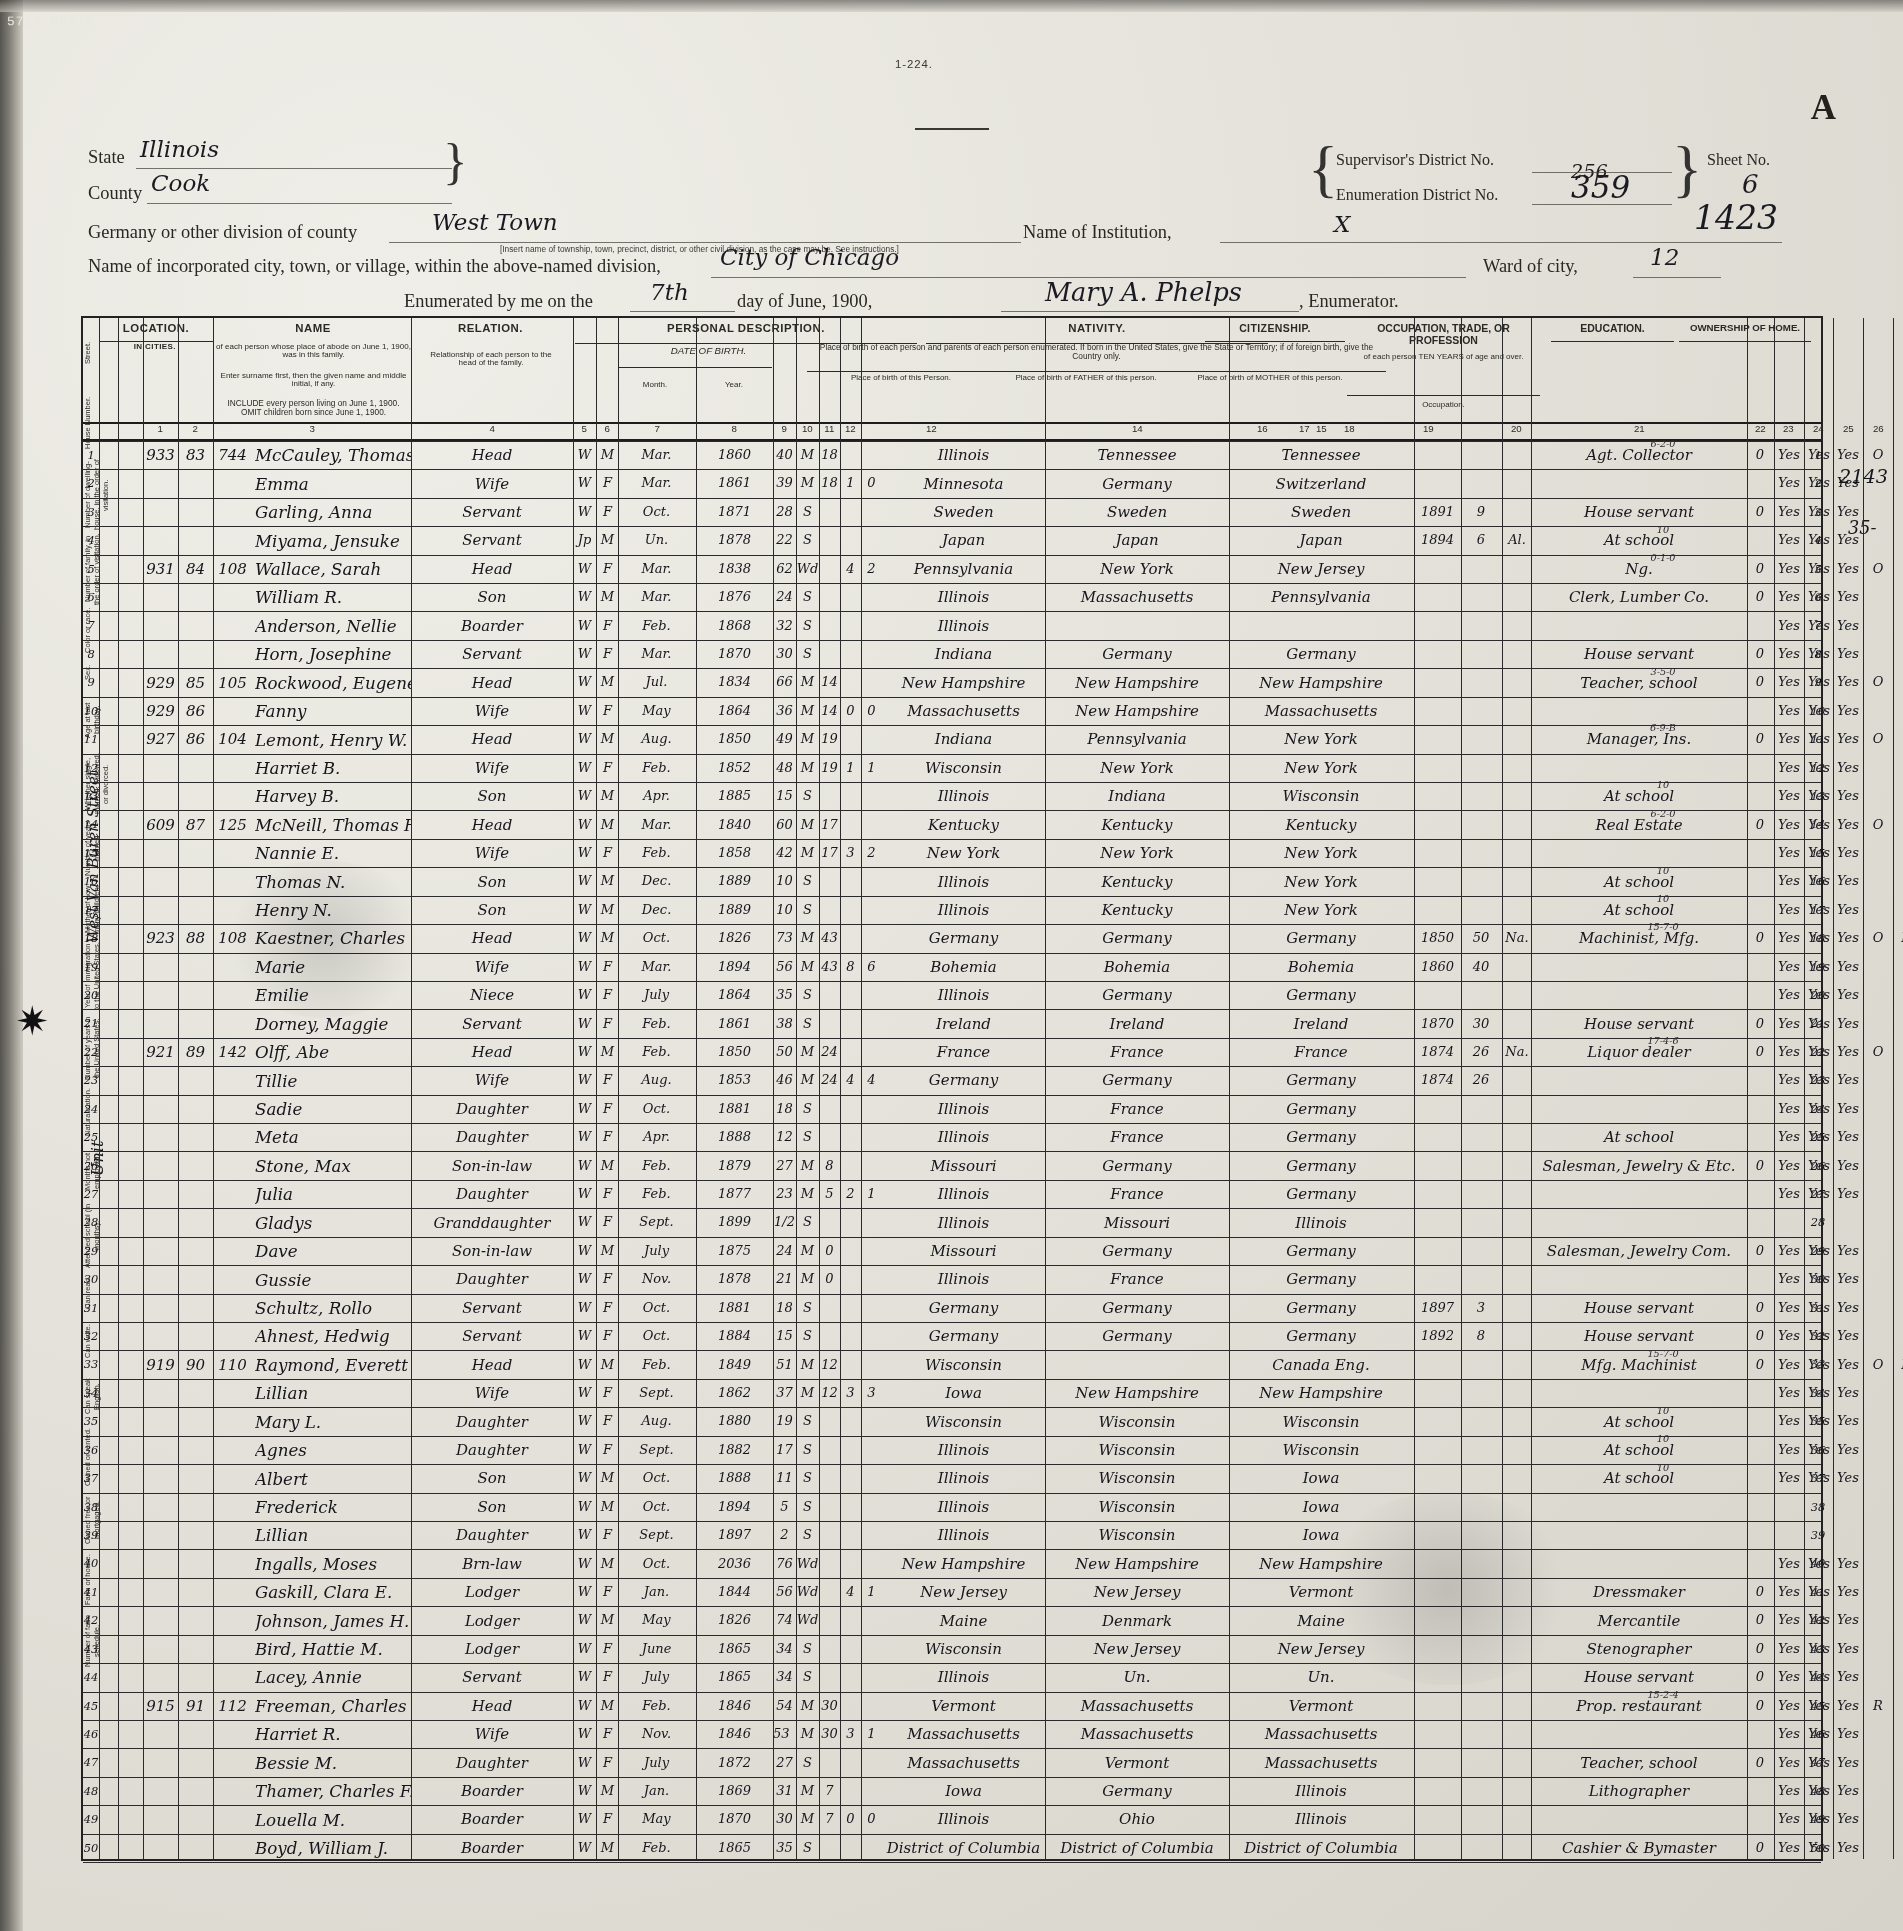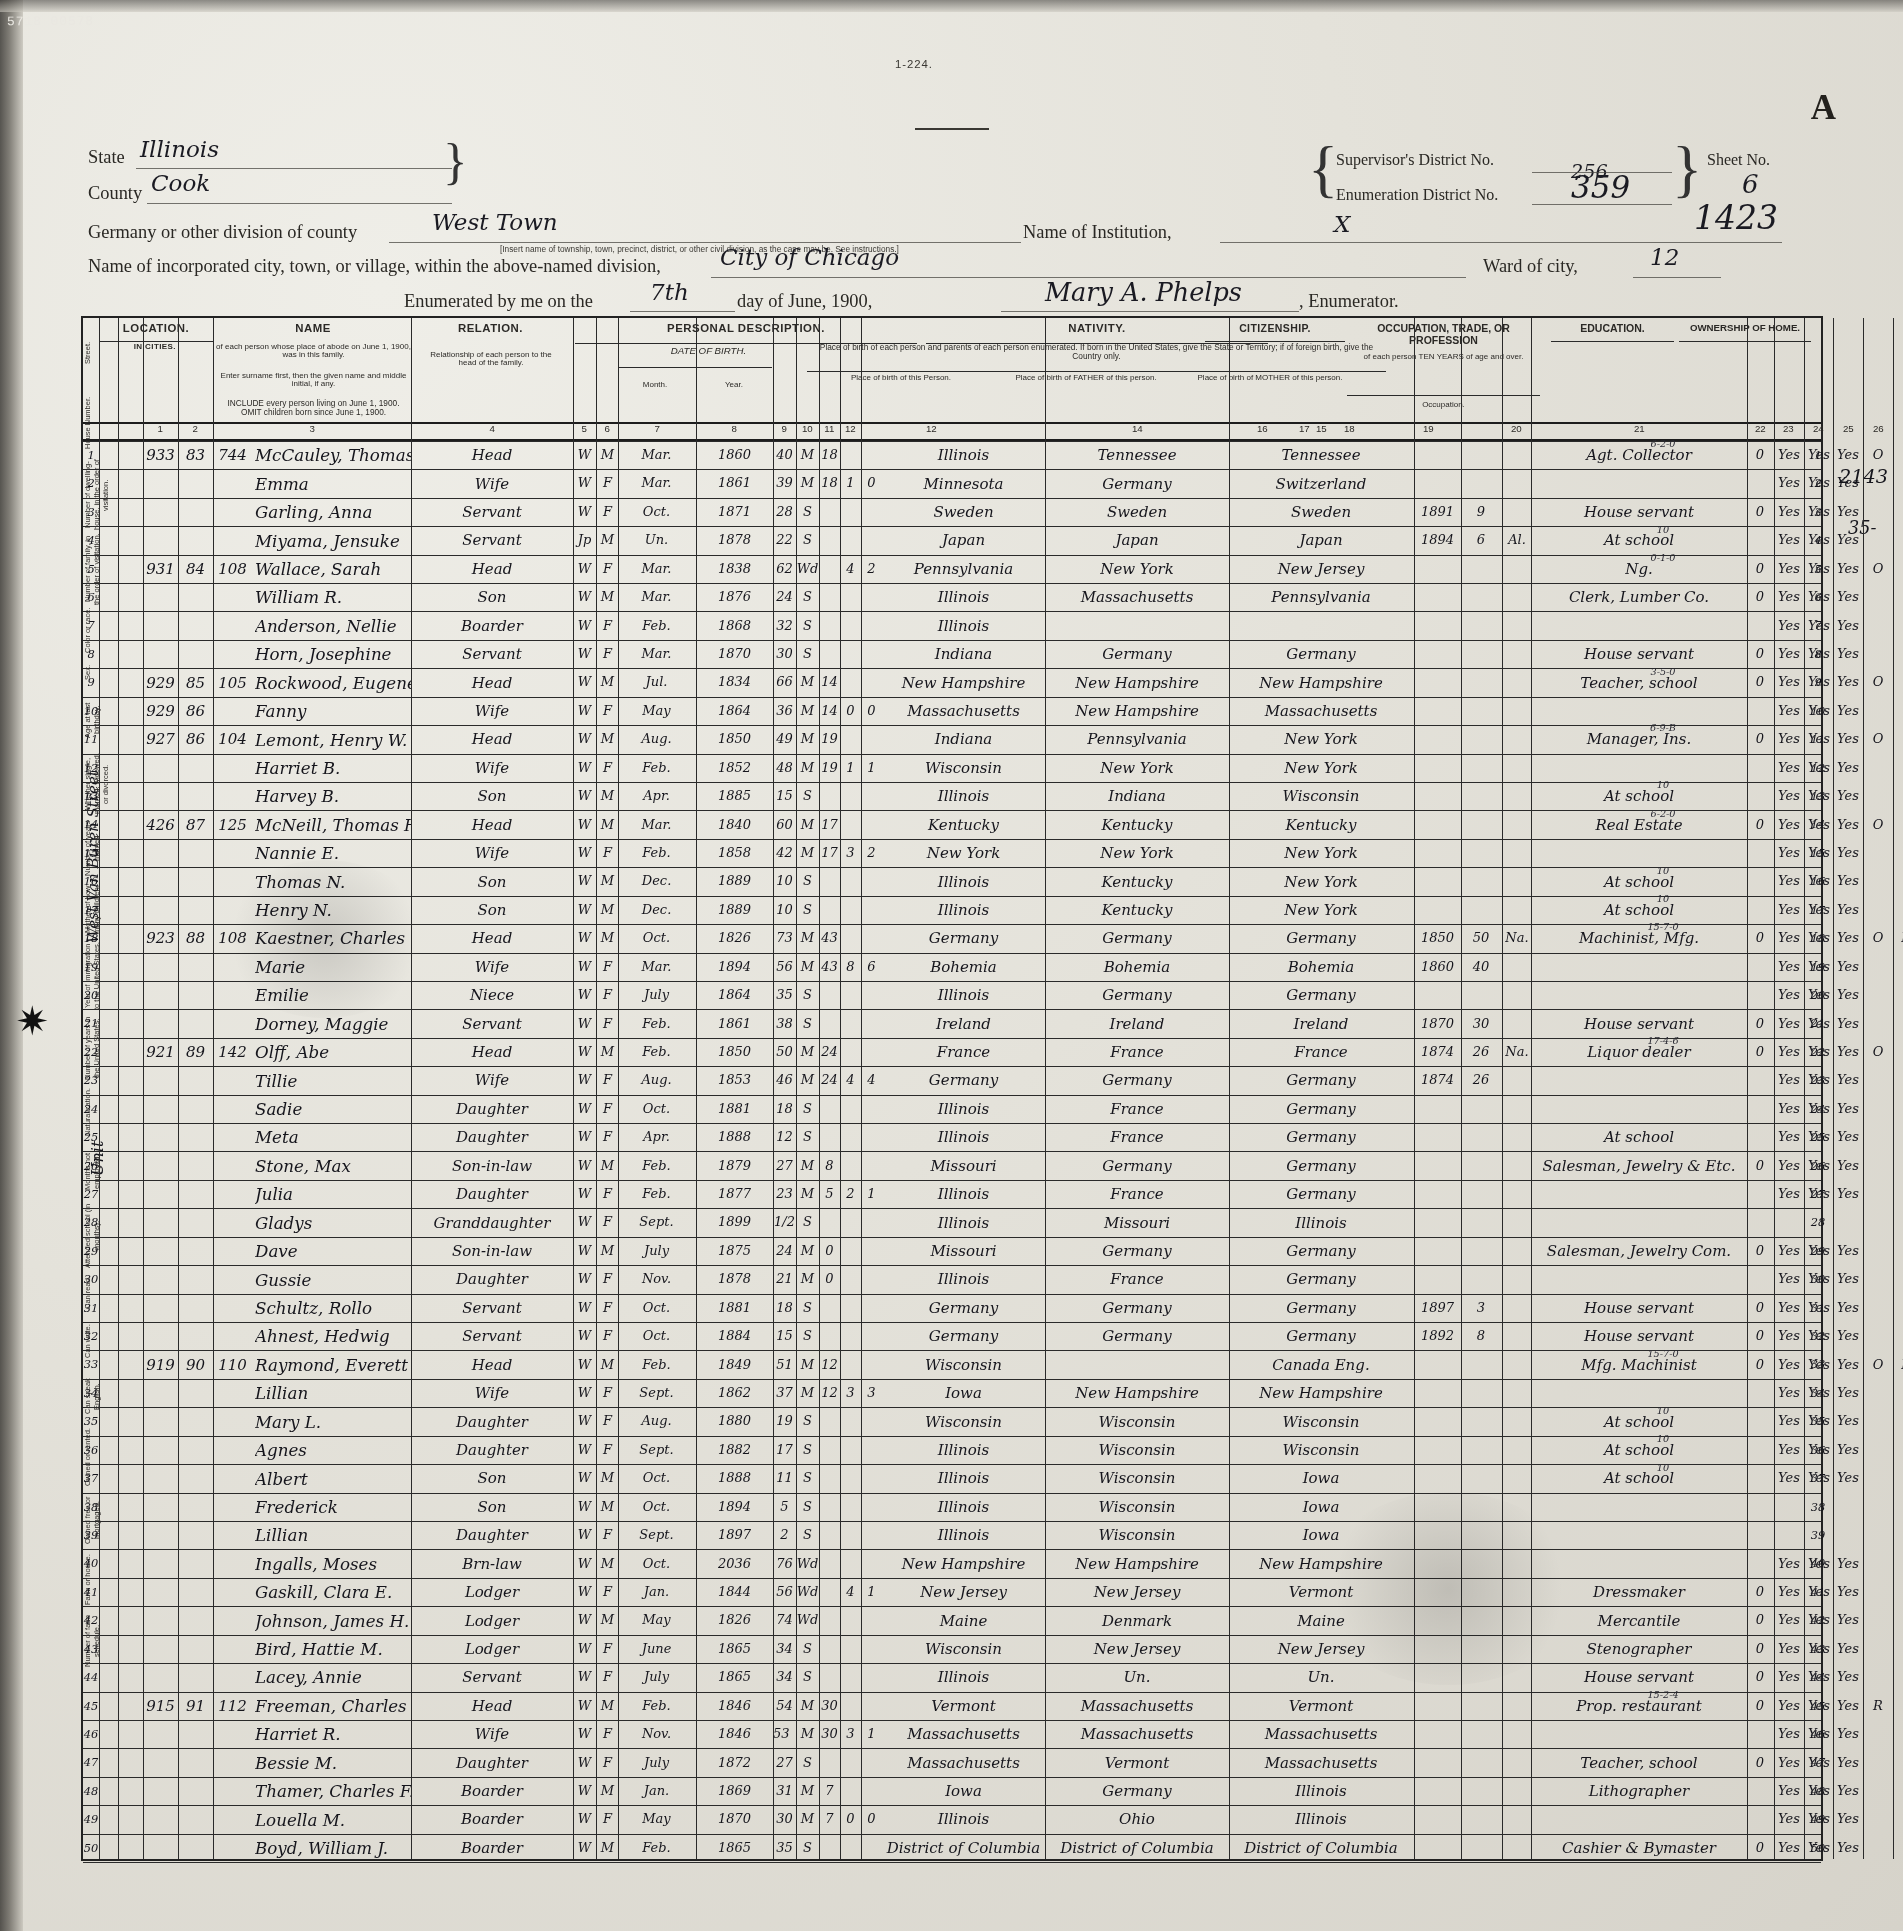--- a/index.html
+++ b/index.html
@@ -665,21 +665,21 @@
           <div class="cell c17" style="left: 1146px; top: 469px; width: 184px; text-align: center;">Wisconsin</div>
           <div class="cell c17" style="left: 1448px; top: 469px; width: 216px; text-align: center;">At school</div>
           <div class="cell" style="left: 1492px; top: 461px; width: 176px; text-align: center; font-size: 9.7px; color: rgb(42, 42, 51);">10</div>
           <div class="cell c15" style="left: 1691px; top: 470px; width: 30px; text-align: center;">Yes</div>
           <div class="cell c15" style="left: 1721px; top: 470px; width: 30px; text-align: center;">Yes</div>
           <div class="cell c15" style="left: 1750px; top: 470px; width: 30px; text-align: center;">Yes</div>
         </div>
         <div style="position: absolute; left: 0px; top: 0px; width: 100%; height: 0px;">
           <div class="cell c13" style="left: 0px; top: 499px; width: 16px; text-align: center;">14</div>
           <div class="cell c13" style="left: 1722px; top: 499px; width: 26px; text-align: center;">14</div>
-          <div class="cell c17" style="left: 60px; top: 498px; width: 35px; text-align: center;">426</div>
+          <div class="cell c17" style="left: 60px; top: 498px; width: 35px; text-align: center;">609</div>
           <div class="cell c17" style="left: 95px; top: 498px; width: 35px; text-align: center;">87</div>
           <div class="cell c17" style="left: 130px; top: 498px; width: 39px; text-align: center;">125</div>
           <div class="cell c19" style="left: 172px; top: 497px; width: 156px; text-align: left;">McNeill, Thomas H.</div>
           <div class="cell c17" style="left: 328px; top: 498px; width: 162px; text-align: center;">Head</div>
           <div class="cell c15" style="left: 490px; top: 499px; width: 23px; text-align: center;">W</div>
           <div class="cell c15" style="left: 513px; top: 499px; width: 23px; text-align: center;">M</div>
           <div class="cell c15" style="left: 535px; top: 499px; width: 77px; text-align: center;">Mar.</div>
           <div class="cell c15" style="left: 613px; top: 499px; width: 77px; text-align: center;">1840</div>
           <div class="cell c15" style="left: 690px; top: 499px; width: 23px; text-align: center;">60</div>
           <div class="cell c15" style="left: 713px; top: 499px; width: 23px; text-align: center;">M</div>

